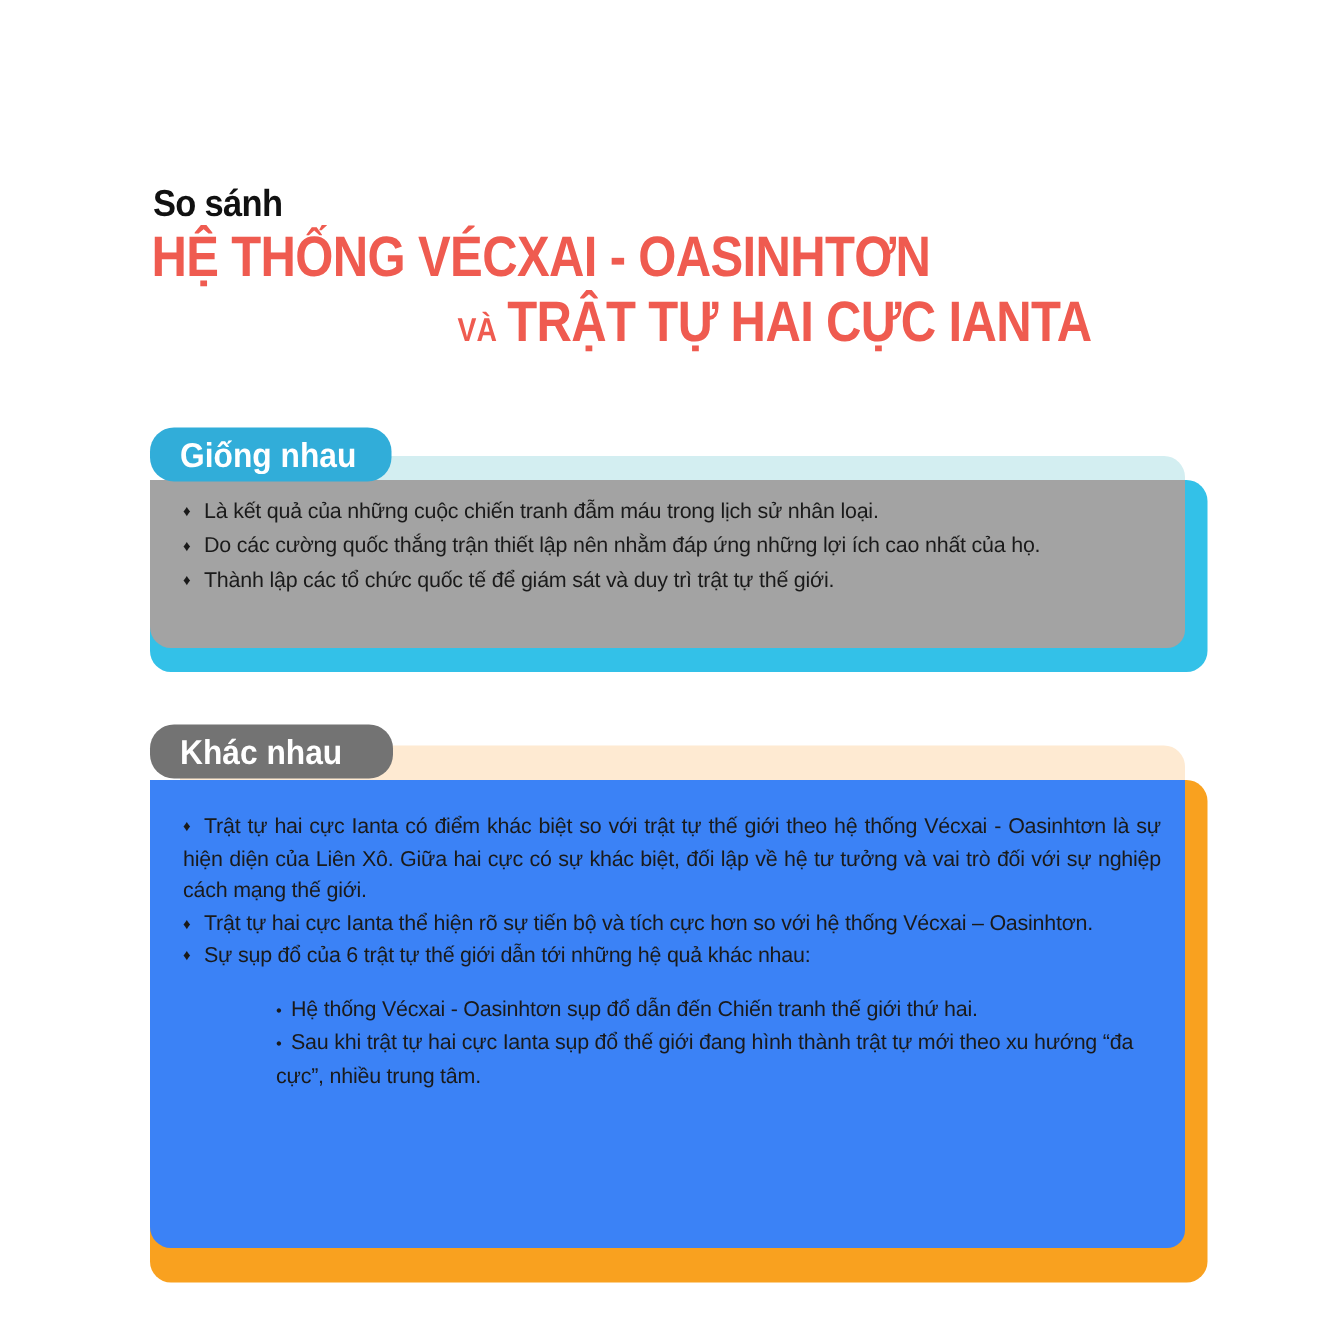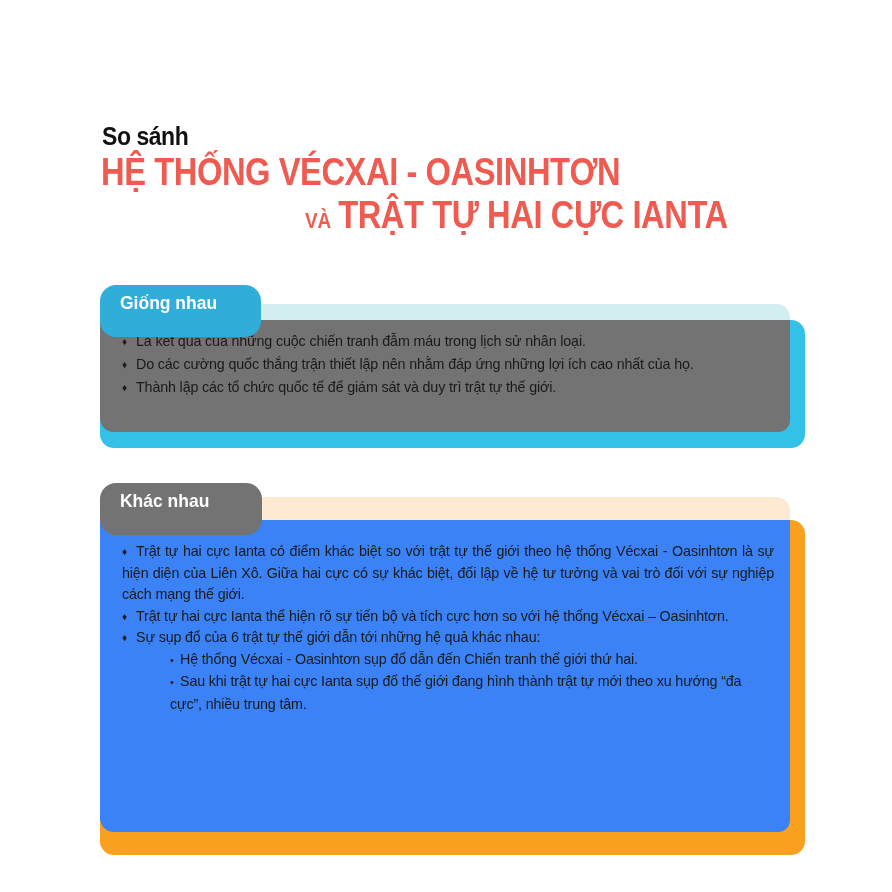--- a/index.html
+++ b/index.html
@@ -23,26 +23,26 @@
       transform: scaleX(0.86); transform-origin: left;
     }
     .title-line2 .small { font-size: 22px; margin-right: 8px; vertical-align: baseline; }
     .title-line2 .big { font-size: 38px; letter-spacing: -0.5px; }
 
     
     .band { position: absolute; border-radius: 14px 14px 0 0; }
     .blue-band { left: 120px; top: 304px; width: 670px; height: 40px; background: #D3EEF1; }
     .blue-outer { position: absolute; left: 100px; top: 320px; width: 705px; height: 128px; background: #33C1E8; border-radius: 14px; }
     .blue-inner {
-      position: absolute; left: 100px; top: 320px; width: 690px; height: 112px; background: #737373;
+      position: absolute; left: 100px; top: 320px; width: 690px; height: 112px; background: #a3a3a3;
       border-radius: 0 0 12px 14px; box-sizing: border-box; padding: 10px 0 0 22px;
     }
     .tab {
-      position: absolute; height: 52px; border-radius: 16px 16px 16px 16px; color: #fff; font-weight: bold;
-      font-size: 19px; line-height: 36px; padding: 0 20px; box-sizing: border-box; white-space: nowrap;
+      position: absolute; height: 36px; border-radius: 16px 16px 16px 16px; color: #fff; font-weight: bold;
+      font-size: 23px; line-height: 36px; padding: 0 20px; box-sizing: border-box; white-space: nowrap;
       font-family: "Liberation Sans", sans-serif;
     }
     .tab span { display: inline-block; transform: scaleX(0.92); transform-origin: left; }
     .blue-tab { left: 100px; top: 285px; width: 161px; background: #31ADD9; }
     .blue-list { list-style: none; margin: 0; padding: 0; }
     .blue-list li {
       font-size: 14.3px; color: #1a1a1a; line-height: 22px; white-space: nowrap; letter-spacing: -0.15px;
     }
     .bullet { display: inline-block; width: 14px; font-size: 10px; vertical-align: 1px; }
 
@@ -52,21 +52,21 @@
     .orange-inner {
       position: absolute; left: 100px; top: 520px; width: 690px; height: 312px; background: #3b82f6;
       border-radius: 0 0 12px 14px; box-sizing: border-box; padding: 21px 16px 0 22px;
     }
     .orange-tab { left: 100px; top: 483px; width: 162px; background: #737373; }
     .orange-list { margin: 0; padding: 0; list-style: none; }
     .orange-list li {
       font-size: 14.3px; color: #1a1a1a; line-height: 21.5px; text-align: justify; text-align-last: left;
       letter-spacing: -0.15px;
     }
-    .sub-list { list-style: none; margin: 0; padding: 0 0 0 48px; }
+    .sub-list { list-style: none; margin: 14px; padding: 0 0 0 48px; }
     .sub-list li { font-size: 14.3px; line-height: 21.5px; text-align: left; }
     .sub-bullet { display: inline-block; width: 10px; font-size: 11px; }
   </style>
 </head>
 <body>
 
 <div class="title-sub">So sánh</div>
 <div class="title-line1">HỆ THỐNG VÉCXAI - OASINHTƠN</div>
 <div class="title-line2">
   <span class="small">VÀ</span><span class="big">TRẬT TỰ HAI CỰC IANTA</span>

